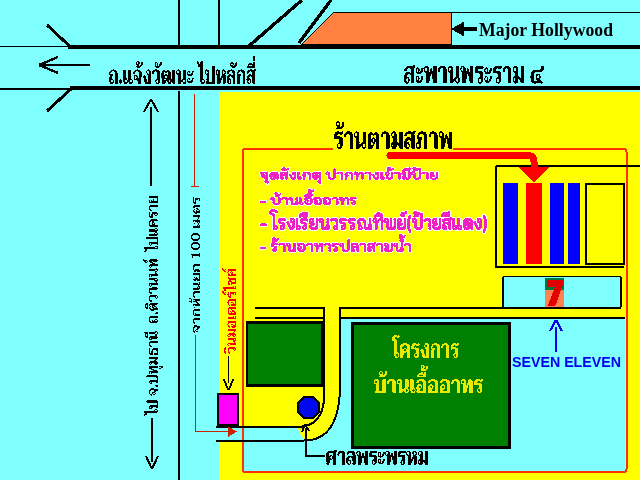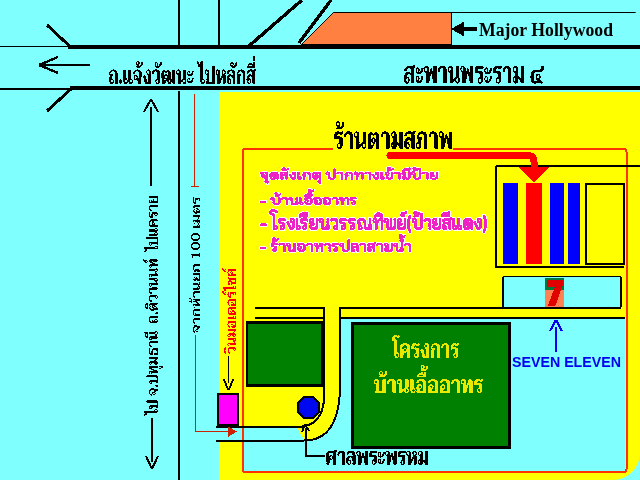--- a/index.html
+++ b/index.html
@@ -1,14 +1,14 @@
 <!DOCTYPE html>
 <html><head><meta charset="utf-8"><style>
 html,body{margin:0;padding:0;background:#80FFFF;}
-#map{position:relative;width:640px;height:480px;overflow:hidden;border-radius:27px;}
+#map{position:relative;width:640px;height:480px;overflow:hidden;}
 svg{display:block}
 </style></head><body>
 <div id="map">
 <svg width="640" height="480" viewBox="0 0 640 480" shape-rendering="crispEdges">
 
 <rect x="0" y="0" width="640" height="480" fill="#80FFFF"></rect>
 
 <rect x="219" y="92" width="421" height="388" fill="#FFFF00"></rect>
 
 <rect x="243" y="318" width="382" height="154" fill="#80FFFF"></rect>

